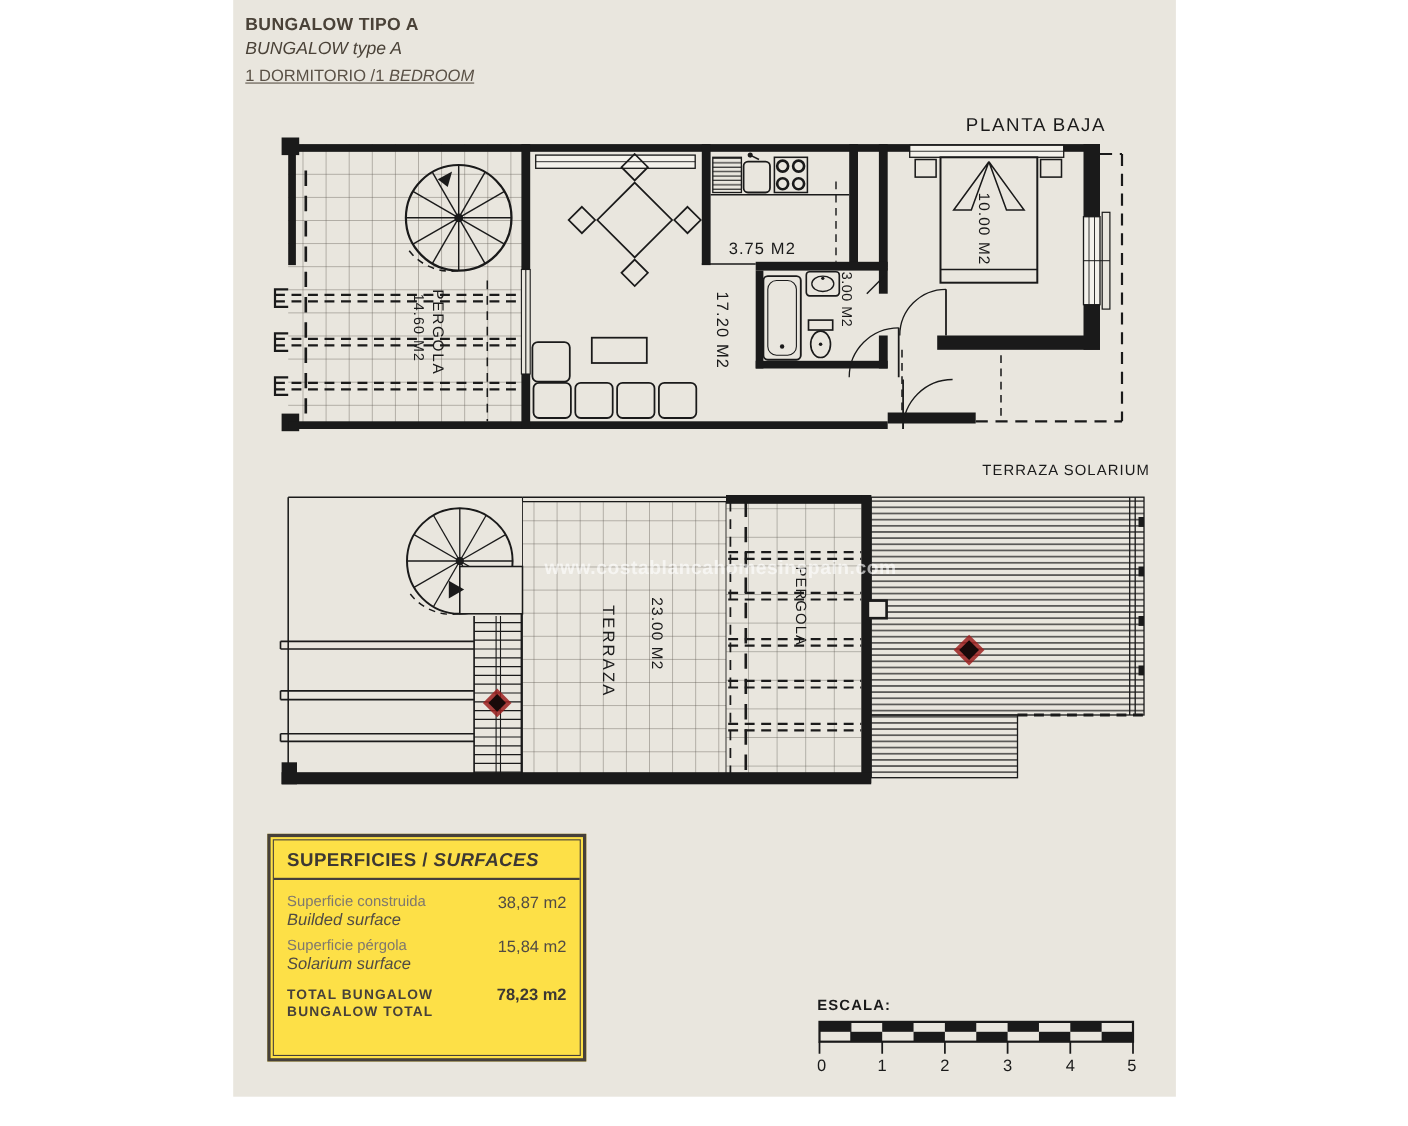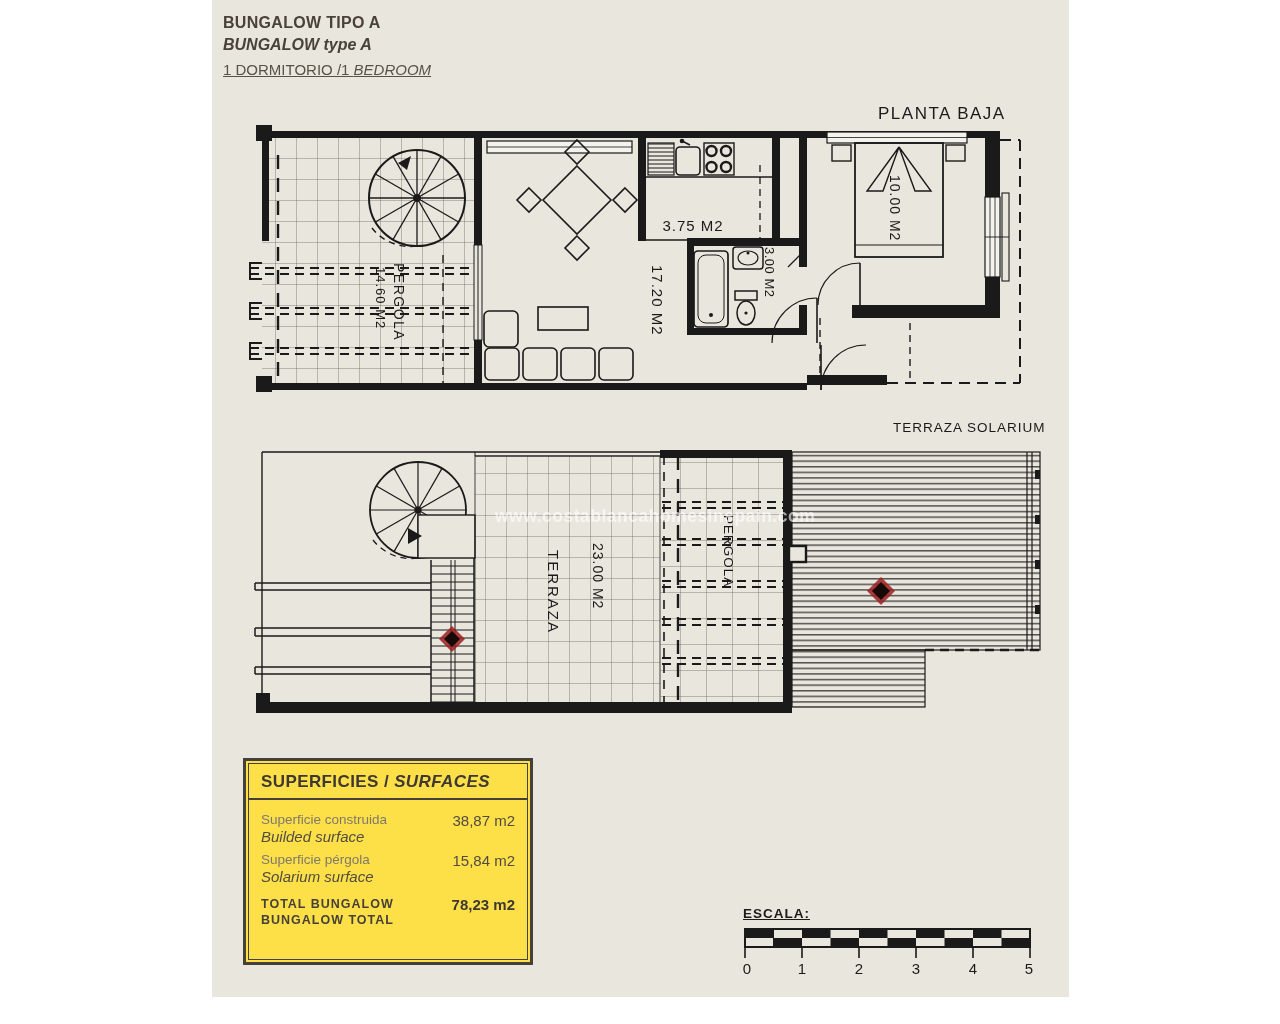--- a/index.html
+++ b/index.html
@@ -1,21 +1,21 @@
 <!DOCTYPE html>
 <html><head>
 <meta charset="utf-8">
 <style>
   html,body{margin:0;padding:0;background:#ffffff;width:1280px;height:1024px;
     font-family:"Liberation Sans",sans-serif;-webkit-font-smoothing:antialiased;}
   .paper{position:absolute;left:212px;top:0;width:857px;height:997px;background:#e9e6de;}
   
   .title-block{position:absolute;left:11px;top:12px;color:#4a4238;}
   .title-block .l1{font-size:16px;font-weight:bold;letter-spacing:.3px;line-height:22px;}
-  .title-block .l2{font-size:16px;font-weight:bold;font-style:italic;line-height:22px;}
+  .title-block .l2{font-size:16px;font-weight:normal;font-style:italic;line-height:22px;}
   .title-block .l3{font-size:15px;color:#5a5146;line-height:24px;margin-top:2px;text-decoration:underline;}
   .title-block .l3 .it{font-style:italic;}
   
   .plan{position:absolute;left:0;}
   #ground-svg{top:95px;}
   #roof-svg{top:410px;}
   svg text.cad{font-family:"Liberation Sans",sans-serif;fill:#1a1a1a;}
   
   .surfaces{position:absolute;left:31px;top:758px;width:290px;height:207px;
     border:3px solid #46403a;background:#fde047;box-sizing:border-box;}
@@ -28,21 +28,21 @@
   .srow .lbl{flex:1;}
   .srow .es{font-size:13.5px;color:#7f786e;line-height:16px;}
   .srow .en{font-size:15px;font-style:italic;color:#514b44;line-height:17px;}
   .srow .val{font-size:15px;color:#514b44;padding-bottom:1px;white-space:nowrap;}
   .trow{display:flex;align-items:flex-start;margin-top:11px;}
   .trow .lbl{flex:1;}
   .trow .t1,.trow .t2{font-size:12.5px;font-weight:bold;color:#46403a;letter-spacing:1px;line-height:16px;}
   .trow .val{font-size:15px;font-weight:bold;color:#3d3833;padding-bottom:1px;white-space:nowrap;}
   
   .scale{position:absolute;left:531px;top:906px;width:300px;}
-  .scale .lab{font-size:13.5px;font-weight:bold;color:#1a1a1a;letter-spacing:1px;margin-bottom:6px;text-decoration:underline;}
+  .scale .lab{font-size:13.5px;font-weight:bold;color:#1a1a1a;letter-spacing:1px;margin-bottom:6px;}
 </style>
 </head>
 <body>
 
 <div class="paper">
 
   <div class="title-block">
     <div class="l1">BUNGALOW TIPO A</div>
     <div class="l2">BUNGALOW type A</div>
     <div class="l3"><span>1 DORMITORIO /1 </span><span class="it">BEDROOM</span></div>

